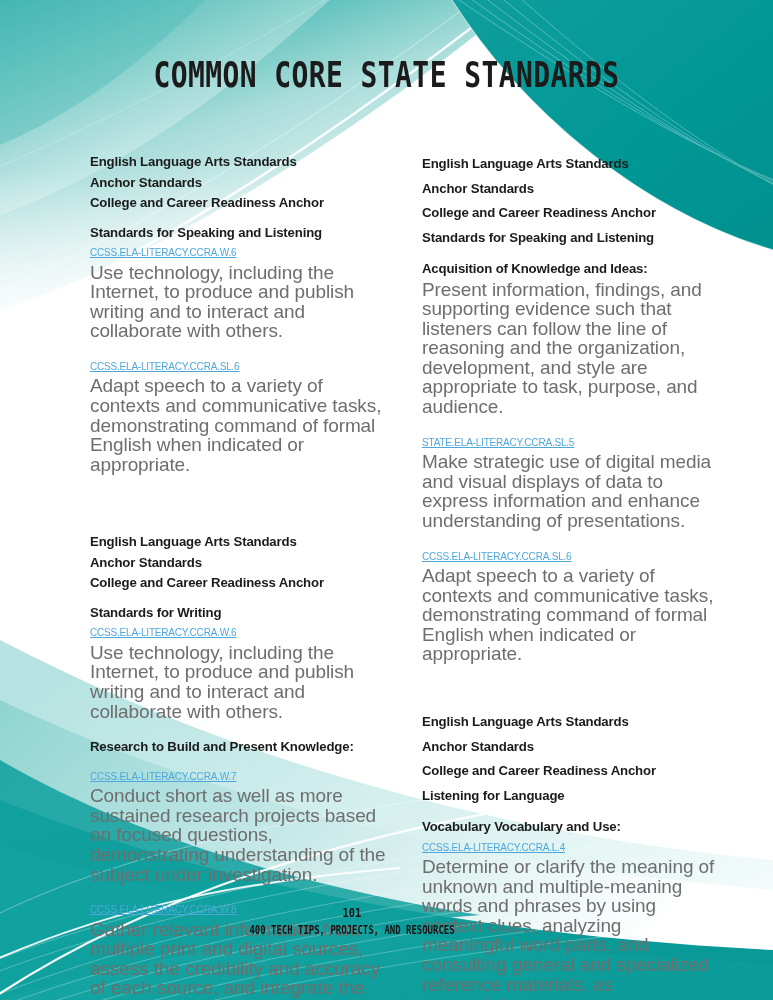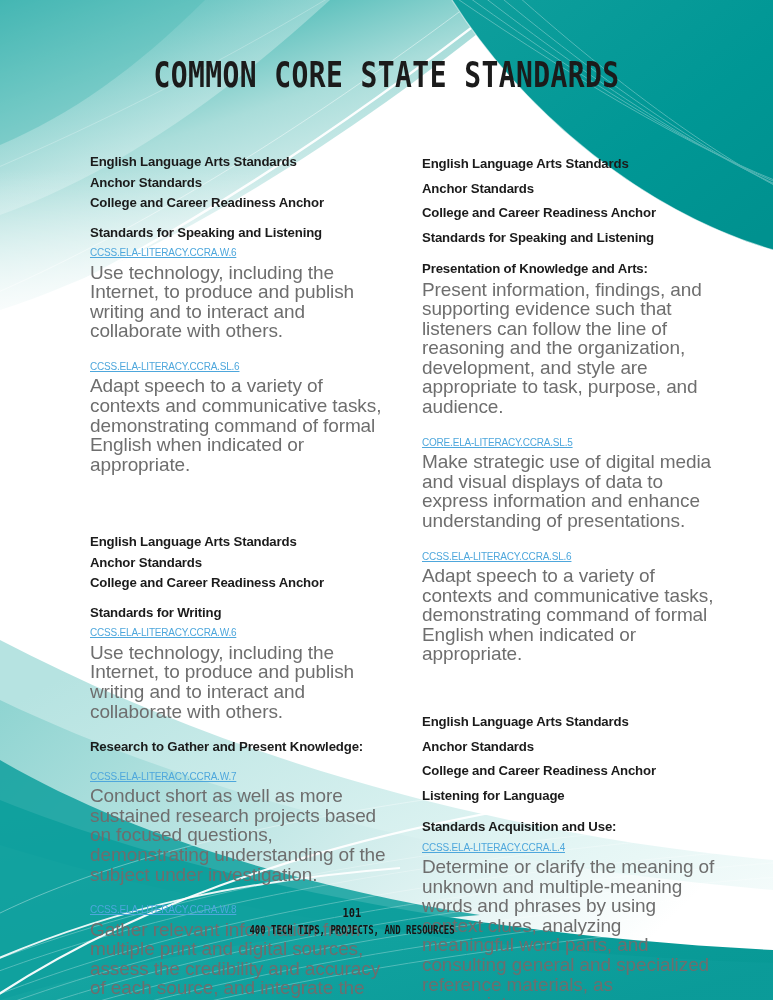--- a/index.html
+++ b/index.html
@@ -299,21 +299,21 @@
           <div class="hline">College and Career Readiness Anchor</div>
         </div>
         <div class="gap-sm"></div>
         <div class="subhead">Standards for Writing</div>
 
         <a class="std-link">CCSS.ELA-LITERACY.CCRA.W.6</a>
         <p class="body-text">Use technology, including the Internet, to produce and publish writing and to interact and collaborate with others.</p>
 
         <div class="gap-md"></div>
 
-        <div class="subhead">Research to Gather and Present Knowledge:</div>
+        <div class="subhead">Research to Build and Present Knowledge:</div>
 
         <div class="gap-sm"></div>
 
         <a class="std-link">CCSS.ELA-LITERACY.CCRA.W.7</a>
         <p class="body-text">Conduct short as well as more sustained research projects based on focused questions, demonstrating understanding of the subject under investigation.</p>
 
         <div class="gap-md"></div>
 
         <a class="std-link">CCSS.ELA-LITERACY.CCRA.W.8</a>
         <p class="body-text">Gather relevant information from multiple print and digital sources, assess the credibility and accuracy of each source, and integrate the information while avoiding plagiarism.</p>
@@ -323,46 +323,46 @@
     <div class="col col-right">
 
       <div class="block">
         <div class="hgroup-loose">
           <div class="hline">English Language Arts Standards</div>
           <div class="hline">Anchor Standards</div>
           <div class="hline">College and Career Readiness Anchor</div>
           <div class="hline">Standards for Speaking and Listening</div>
         </div>
         <div class="gap-sm"></div>
-        <div class="subhead">Presentation of Knowledge and Arts:</div>
+        <div class="subhead">Acquisition of Knowledge and Ideas:</div>
 
         <p class="body-text">Present information, findings, and supporting evidence such that listeners can follow the line of reasoning and the organization, development, and style are appropriate to task, purpose, and audience.</p>
 
         <div class="gap-md"></div>
 
-        <a class="std-link">CORE.ELA-LITERACY.CCRA.SL.5</a>
+        <a class="std-link">STATE.ELA-LITERACY.CCRA.SL.5</a>
         <p class="body-text">Make strategic use of digital media and visual displays of data to express information and enhance understanding of presentations.</p>
 
         <div class="gap-md"></div>
 
         <a class="std-link">CCSS.ELA-LITERACY.CCRA.SL.6</a>
         <p class="body-text">Adapt speech to a variety of contexts and communicative tasks, demonstrating command of formal English when indicated or appropriate.</p>
       </div>
 
       <div class="gap-xl"></div>
 
       <div class="block">
         <div class="hgroup-loose">
           <div class="hline">English Language Arts Standards</div>
           <div class="hline">Anchor Standards</div>
           <div class="hline">College and Career Readiness Anchor</div>
           <div class="hline">Listening for Language</div>
         </div>
         <div class="gap-sm"></div>
-        <div class="subhead">Standards Acquisition and Use:</div>
+        <div class="subhead">Vocabulary Vocabulary and Use:</div>
 
         <a class="std-link">CCSS.ELA-LITERACY.CCRA.L.4</a>
         <p class="body-text">Determine or clarify the meaning of unknown and multiple-meaning words and phrases by using context clues, analyzing meaningful word parts, and consulting general and specialized reference materials, as appropriate.</p>
       </div>
     </div>
   </div>
 
   <div class="footer">
     <div class="footer-page-num">101</div>
     <div class="footer-caption">400 TECH TIPS, PROJECTS, AND RESOURCES</div>

